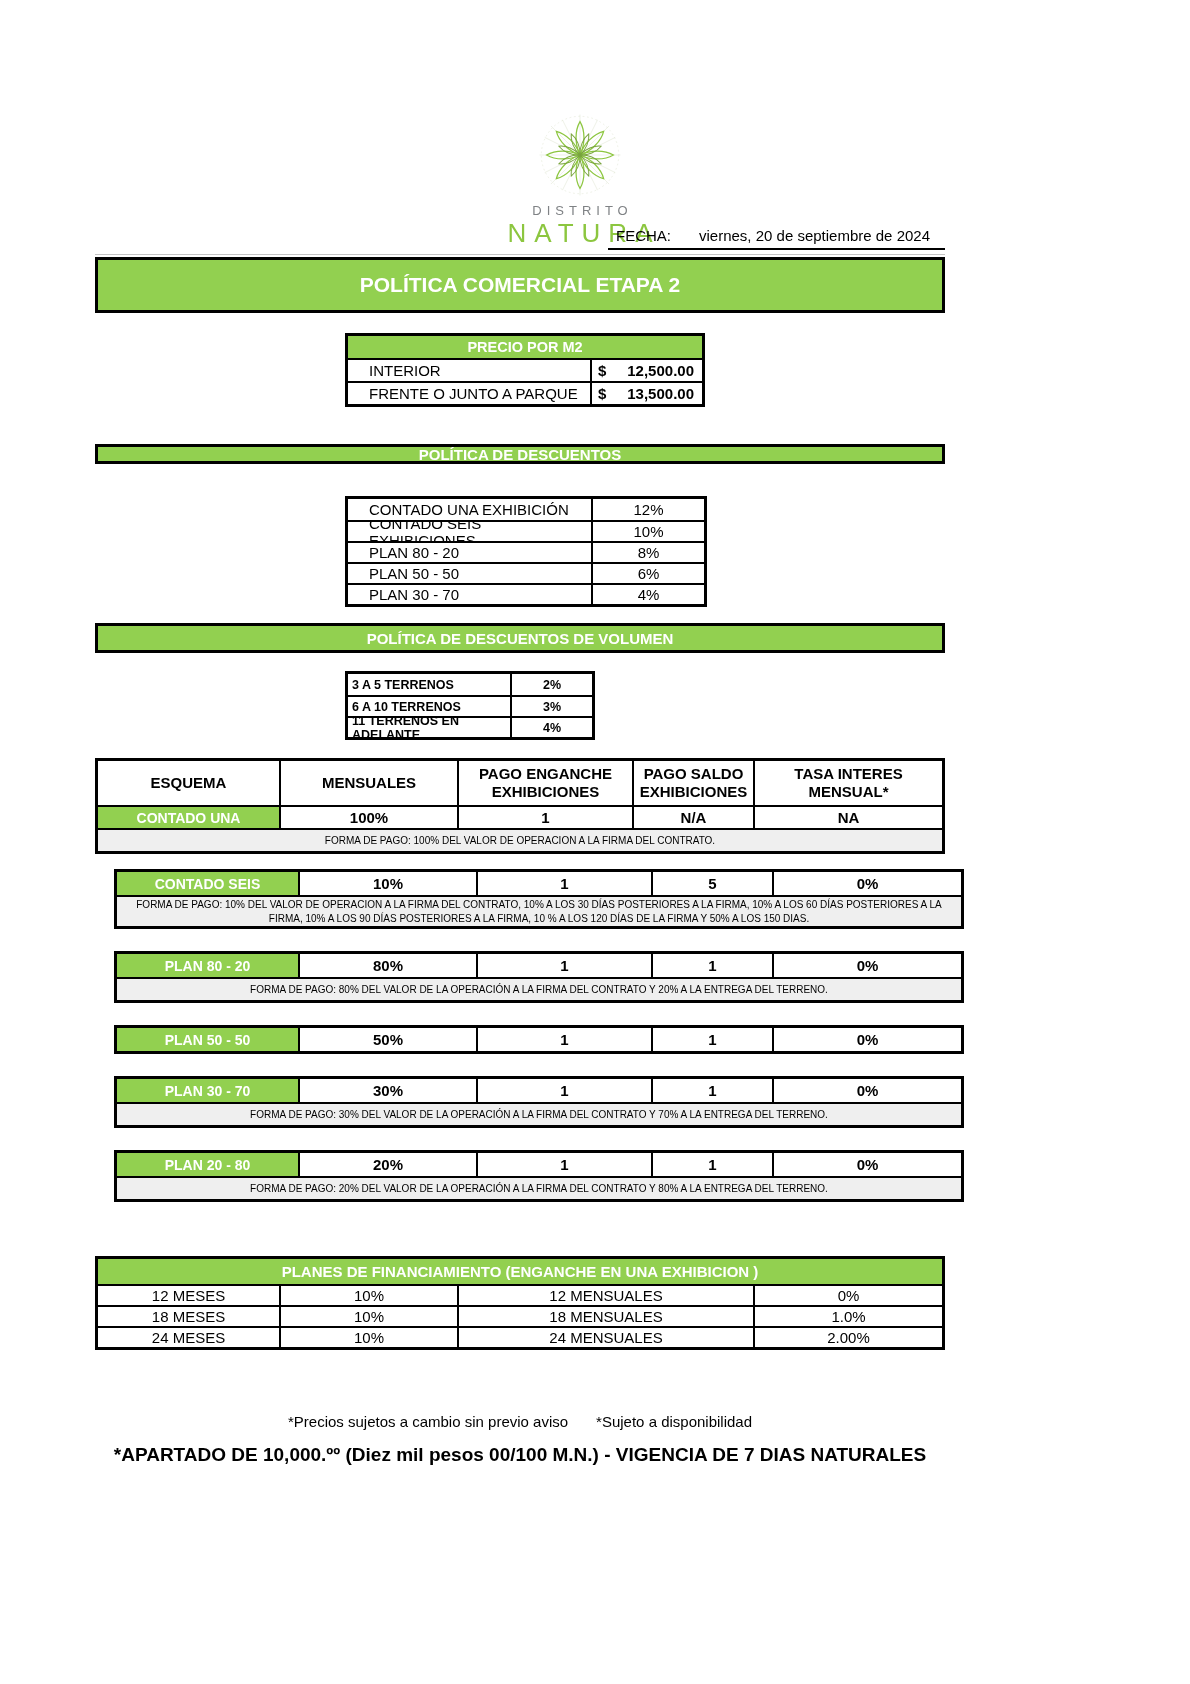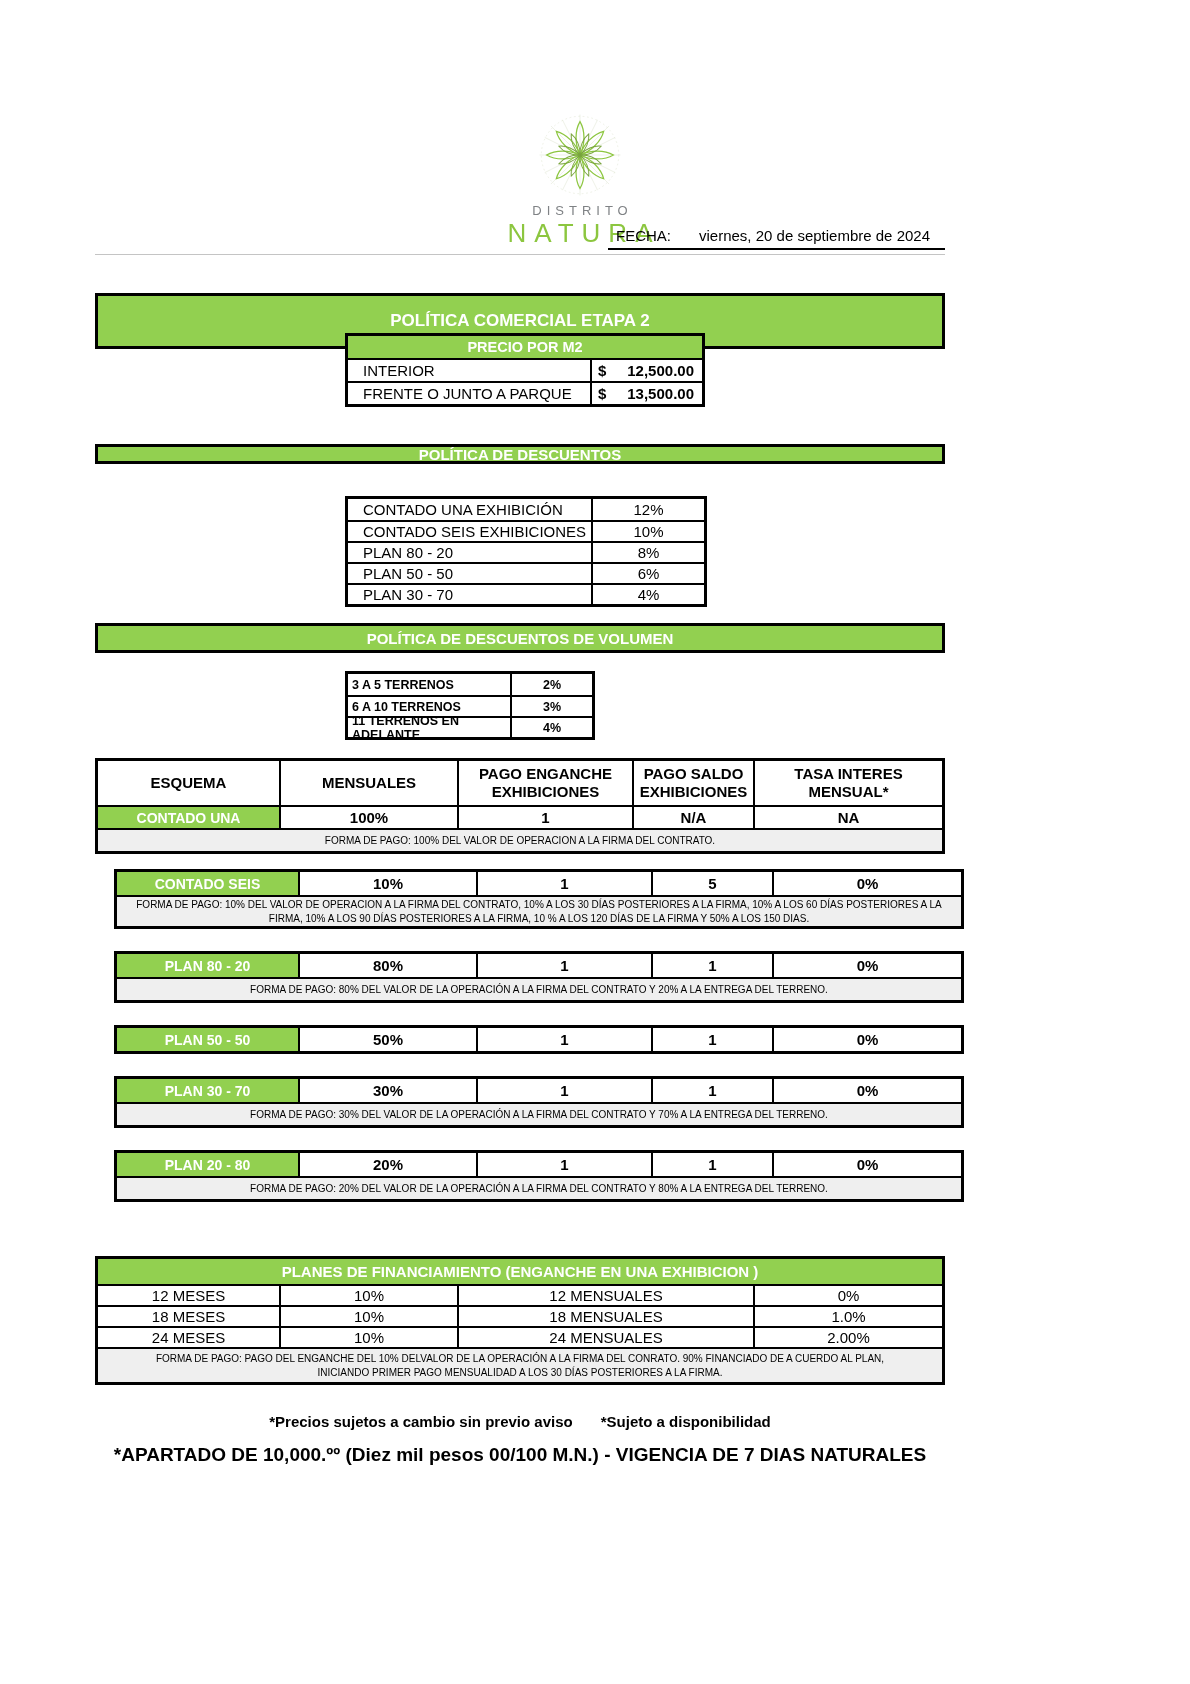--- a/index.html
+++ b/index.html
@@ -17,31 +17,31 @@
   .brand-bottom { font-size:26px; letter-spacing:8px; padding-left:8px; color:var(--logo_green); margin-top:0px; }
 
   
   .grayline { left:95px; top:254px; width:850px; height:1px; background:#c4c4c4; }
   .fecha { left:608px; top:227px; width:337px; display:flex; gap:28px; align-items:flex-end;
            font-size:15px; border-bottom:2px solid #000; padding:0 2px 4px 8px; }
 
   
   .greenbar { background:var(--green); border:3px solid #000; color:#fff; font-weight:bold;
               display:flex; align-items:center; justify-content:center; width:850px; left:95px; }
-  .titlebar { top:257px; height:56px; font-size:17px;margin-top:36px; }
+  .titlebar { top:257px; height:56px; font-size:21px; }
   .bar-desc { top:444px; height:20px; font-size:15px; }
   .bar-vol  { top:623px; height:30px; font-size:15px; }
 
   
   .xtable { border:3px solid #000; background:#fff; }
   .bt { border-top:2px solid #000; }
   .cell { display:flex; align-items:center; justify-content:center; border-left:2px solid #000;
           padding:0 2px; overflow:hidden; }
   .cell:first-child { border-left:none; }
-  .cell.left { justify-content:flex-start; padding-left:15px; }
+  .cell.left { justify-content:flex-start; padding-left:21px; }
   [data-repeat] { display:contents;padding-left:19px; }
 
   .greenhead { background:var(--green); color:#fff; font-weight:bold; display:flex;
                align-items:center; justify-content:center; }
 
   
   .precio { left:345px; top:333px; width:360px; }
   .precio .greenhead { height:22px; font-size:14.5px; }
   .prow { display:grid; grid-template-columns:242px 112px; height:23px; font-size:15px; }
   .prow .money { font-weight:bold; justify-content:space-between; padding:0 8px 0 6px; }
@@ -68,21 +68,21 @@
   .blocks { left:95px; top:869px; width:850px; display:flex; flex-direction:column; gap:22px; }
 
   
   .fin { left:95px; top:1256px; width:850px; }
   .fin .greenhead { height:25px; font-size:15px; }
   .frow { display:grid; grid-template-columns:181px 178px 296px 189px; height:21px; font-size:15px; }
   .fin .forma { padding:3px 34px; }
 
   
   .note1 { left:95px; top:1413px; width:850px; display:flex; justify-content:center; gap:28px;
-           font-size:15px; font-weight:bold; }
+           font-size:15px; font-weight:normal; }
   .note2 { left:95px; top:1444px; width:850px; text-align:center; font-size:19px; font-weight:bold; }
 </style>
 </head>
 <body>
 
 <div>
 
   <div class="abs logo">
     <svg viewBox="0 0 100 100">
       <g stroke="#dfe5d2" stroke-width="0.6" fill="none">
@@ -270,21 +270,20 @@
           <div class="cell">18 MESES</div>
           <div class="cell">10%</div>
           <div class="cell">18 MENSUALES</div>
           <div class="cell">1.0%</div>
         </div><div class="frow bt">
           <div class="cell">24 MESES</div>
           <div class="cell">10%</div>
           <div class="cell">24 MENSUALES</div>
           <div class="cell">2.00%</div>
         </div></div>
-    <div class="forma bt">FORMA DE PAGO: PAGO DEL ENGANCHE DEL 10% DELVALOR DE LA OPERACIÓN A LA FIRMA DEL CONRATO. 90% FINANCIADO DE A CUERDO AL PLAN, INICIANDO PRIMER PAGO MENSUALIDAD A LOS 30 DÍAS POSTERIORES A LA FIRMA.</div>
   </div>
 
   <div class="abs note1">
     <span>*Precios sujetos a cambio sin previo aviso</span>
     <span>*Sujeto a disponibilidad</span>
   </div>
   <div class="abs note2">*APARTADO DE 10,000.ºº (Diez mil pesos 00/100 M.N.) -  VIGENCIA DE 7 DIAS NATURALES</div>
 
 </div>
 

